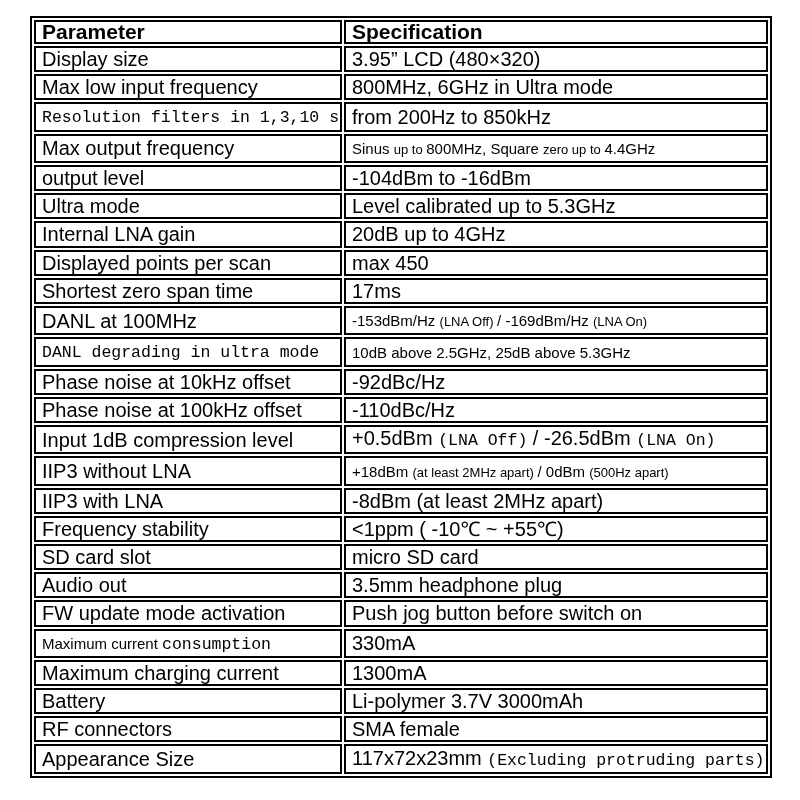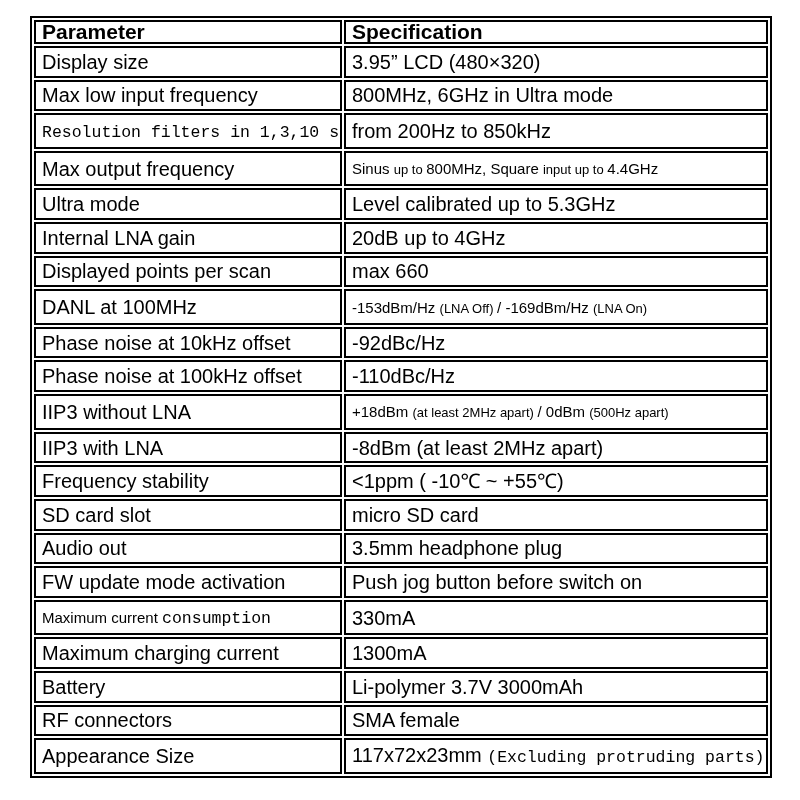--- a/index.html
+++ b/index.html
@@ -67,45 +67,61 @@
         <tr>
           <td><span>Max low input frequency</span></td>
           <td><span>800MHz, 6GHz in Ultra mode</span></td>
         </tr>
         <tr>
           <td><span class="sz-sm">Resolution filters in 1,3,10 steps</span></td>
           <td><span>from 200Hz to 850kHz</span></td>
         </tr>
         <tr>
           <td><span>Max output frequency</span></td>
-          <td><span class="sz-md">Sinus </span><span class="sz-xs">up to </span><span class="sz-md">800MHz, Square </span><span class="sz-xs">input up to </span><span class="sz-md">4.4GHz</span></td>
+          <td><span class="sz-md">Sinus </span><span class="sz-xs">up to </span><span class="sz-md">800MHz, Square </span><span class="sz-xs">zero up to </span><span class="sz-md">4.4GHz</span></td>
+        </tr>
+        <tr>
+          <td><span>output level</span></td>
+          <td><span>-104dBm to -16dBm</span></td>
         </tr>
         <tr>
           <td><span>Ultra mode</span></td>
           <td><span>Level calibrated up to 5.3GHz</span></td>
         </tr>
         <tr>
           <td><span>Internal LNA gain</span></td>
           <td><span>20dB up to 4GHz</span></td>
         </tr>
         <tr>
           <td><span>Displayed points per scan</span></td>
-          <td><span>max 660</span></td>
+          <td><span>max 450</span></td>
+        </tr>
+        <tr>
+          <td><span>Shortest zero span time</span></td>
+          <td><span>17ms</span></td>
         </tr>
         <tr>
           <td><span>DANL at 100MHz</span></td>
           <td><span class="sz-md">-153dBm/Hz </span><span class="sz-xs">(LNA Off) </span><span class="sz-md">/ -169dBm/Hz </span><span class="sz-xs">(LNA On)</span></td>
+        </tr>
+        <tr>
+          <td><span class="sz-sm">DANL degrading in ultra mode</span></td>
+          <td><span class="sz-md">10dB above 2.5GHz, 25dB above 5.3GHz</span></td>
         </tr>
         <tr>
           <td><span>Phase noise at 10kHz offset</span></td>
           <td><span>-92dBc/Hz</span></td>
         </tr>
         <tr>
           <td><span>Phase noise at 100kHz offset</span></td>
           <td><span>-110dBc/Hz</span></td>
+        </tr>
+        <tr>
+          <td><span>Input 1dB compression level</span></td>
+          <td><span>+0.5dBm </span><span class="sz-sm">(LNA Off)</span><span> / -26.5dBm </span><span class="sz-sm">(LNA On)</span></td>
         </tr>
         <tr>
           <td><span>IIP3 without LNA</span></td>
           <td><span class="sz-md">+18dBm </span><span class="sz-xs">(at least 2MHz apart) </span><span class="sz-md">/ 0dBm </span><span class="sz-xs">(500Hz apart)</span></td>
         </tr>
         <tr>
           <td><span>IIP3 with LNA</span></td>
           <td><span>-8dBm (at least 2MHz apart)</span></td>
         </tr>
         <tr>

